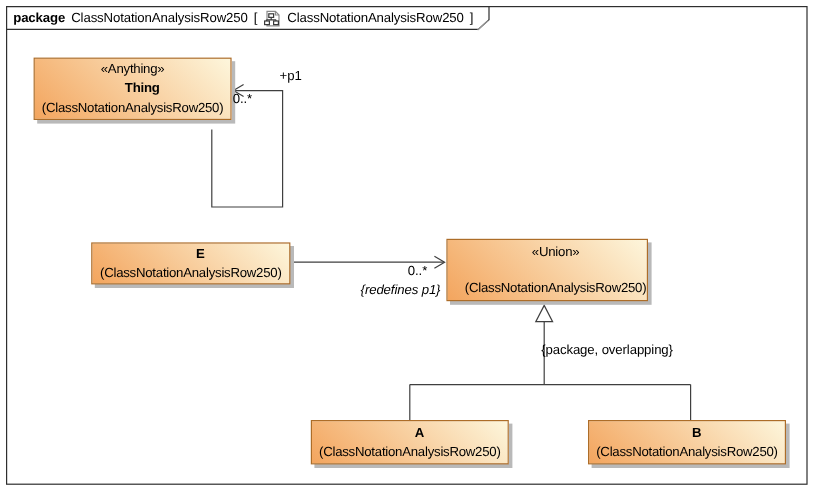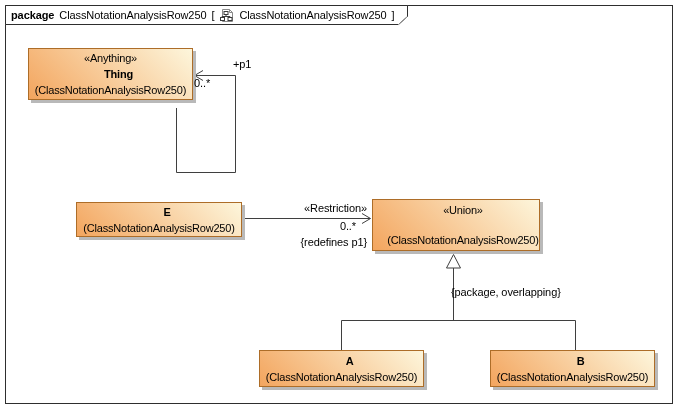--- a/index.html
+++ b/index.html
@@ -100,19 +100,18 @@
   </div>
 
   <div class="node" style="left:490px; top:350px; width:163px; height:35px;">
     <div class="name">B</div>
     <div>(ClassNotationAnalysisRow250)</div>
   </div>
 
   <div class="elabel" style="left:197px; top:59px;margin-left:36px;">+p1</div>
   <div class="elabel" style="left:194px; top:78px;">0..*</div>
 
-  <div class="elabel r" style="right:312px; top:203px; width:110px;">«Restriction»</div>
   <div class="elabel r" style="right:323px; top:221px; width:60px;">0..*</div>
-  <div class="elabel r" style="right:312px; top:237px; width:120px;">{redefines p1}</div>
+  <div class="elabel r" style="right:312px; top:237px; width:120px;font-style:italic;">{redefines p1}</div>
 
   <div class="elabel" style="left:451px; top:287px;">{package, overlapping}</div>
 
 </div>
 
 </body></html>

